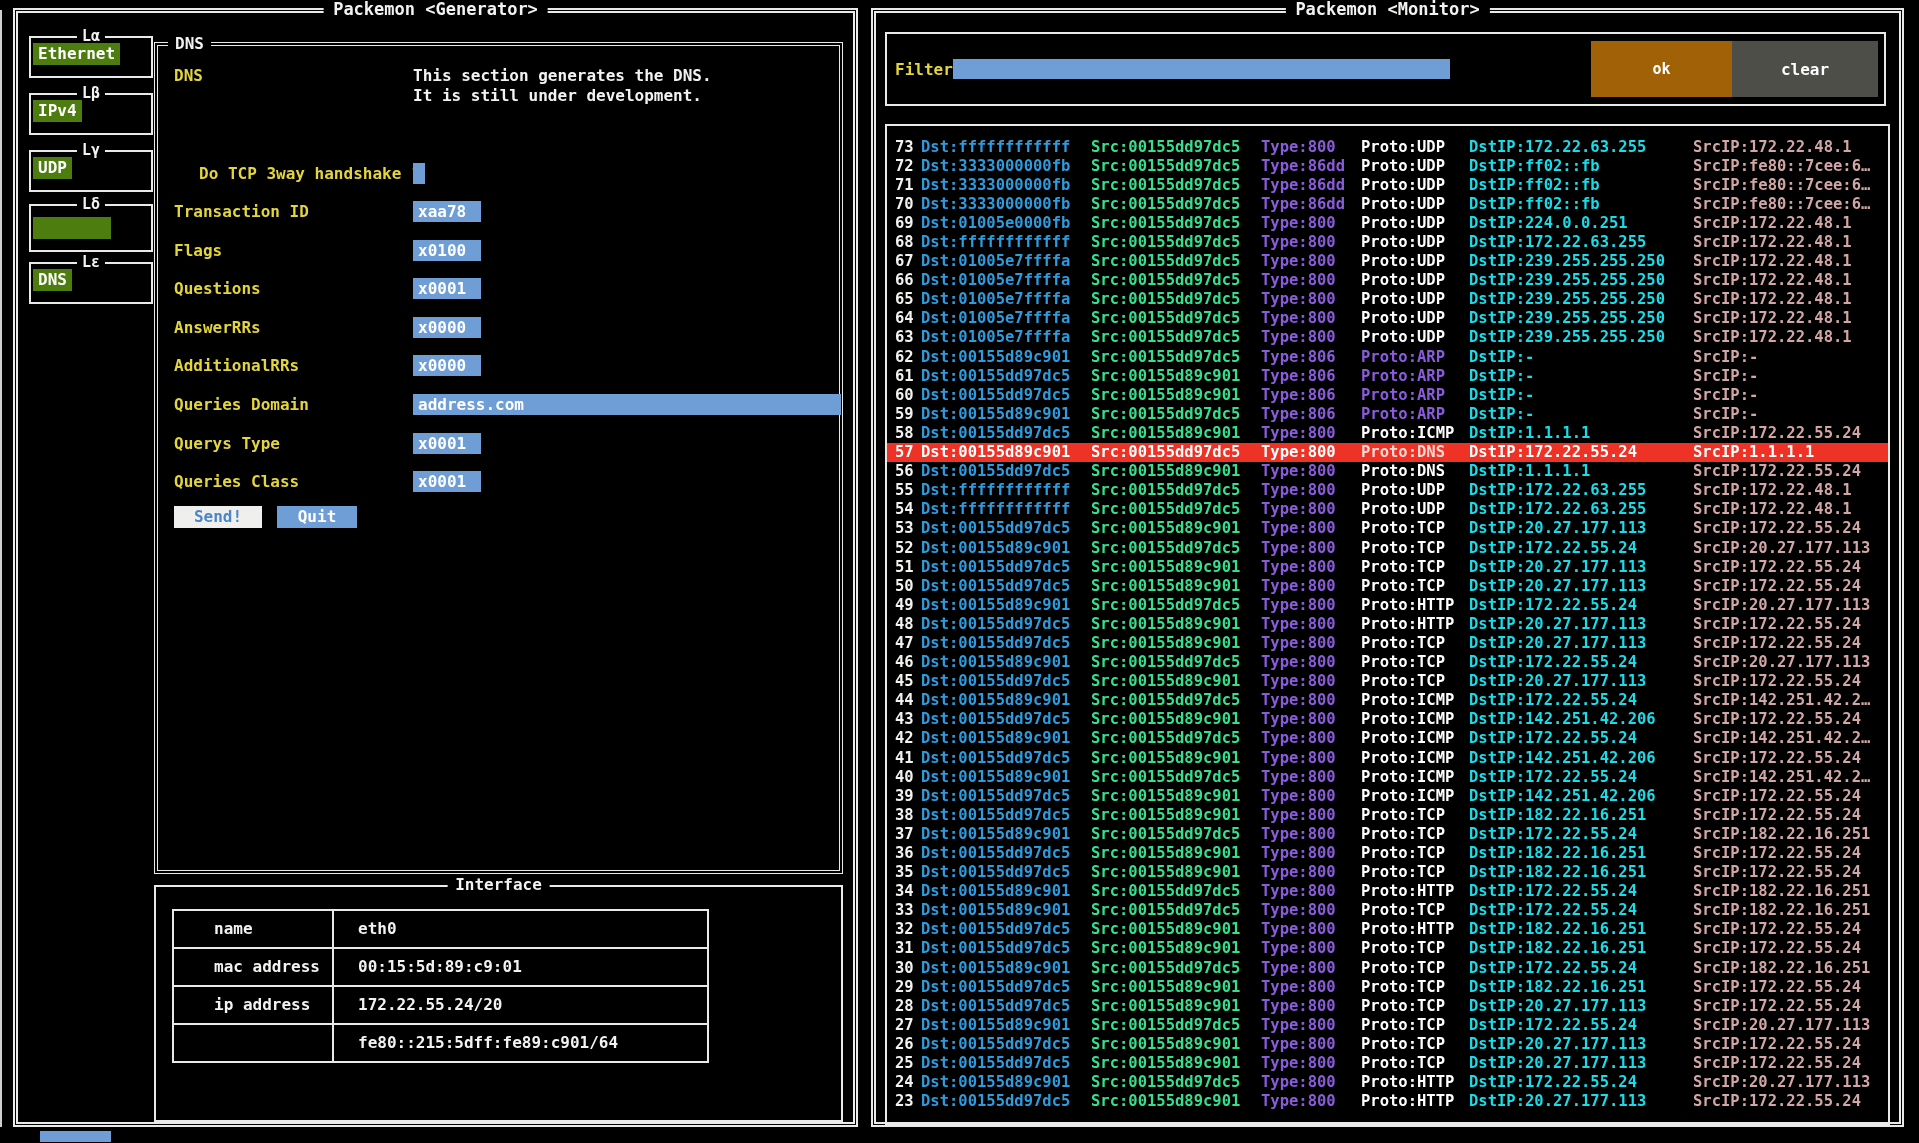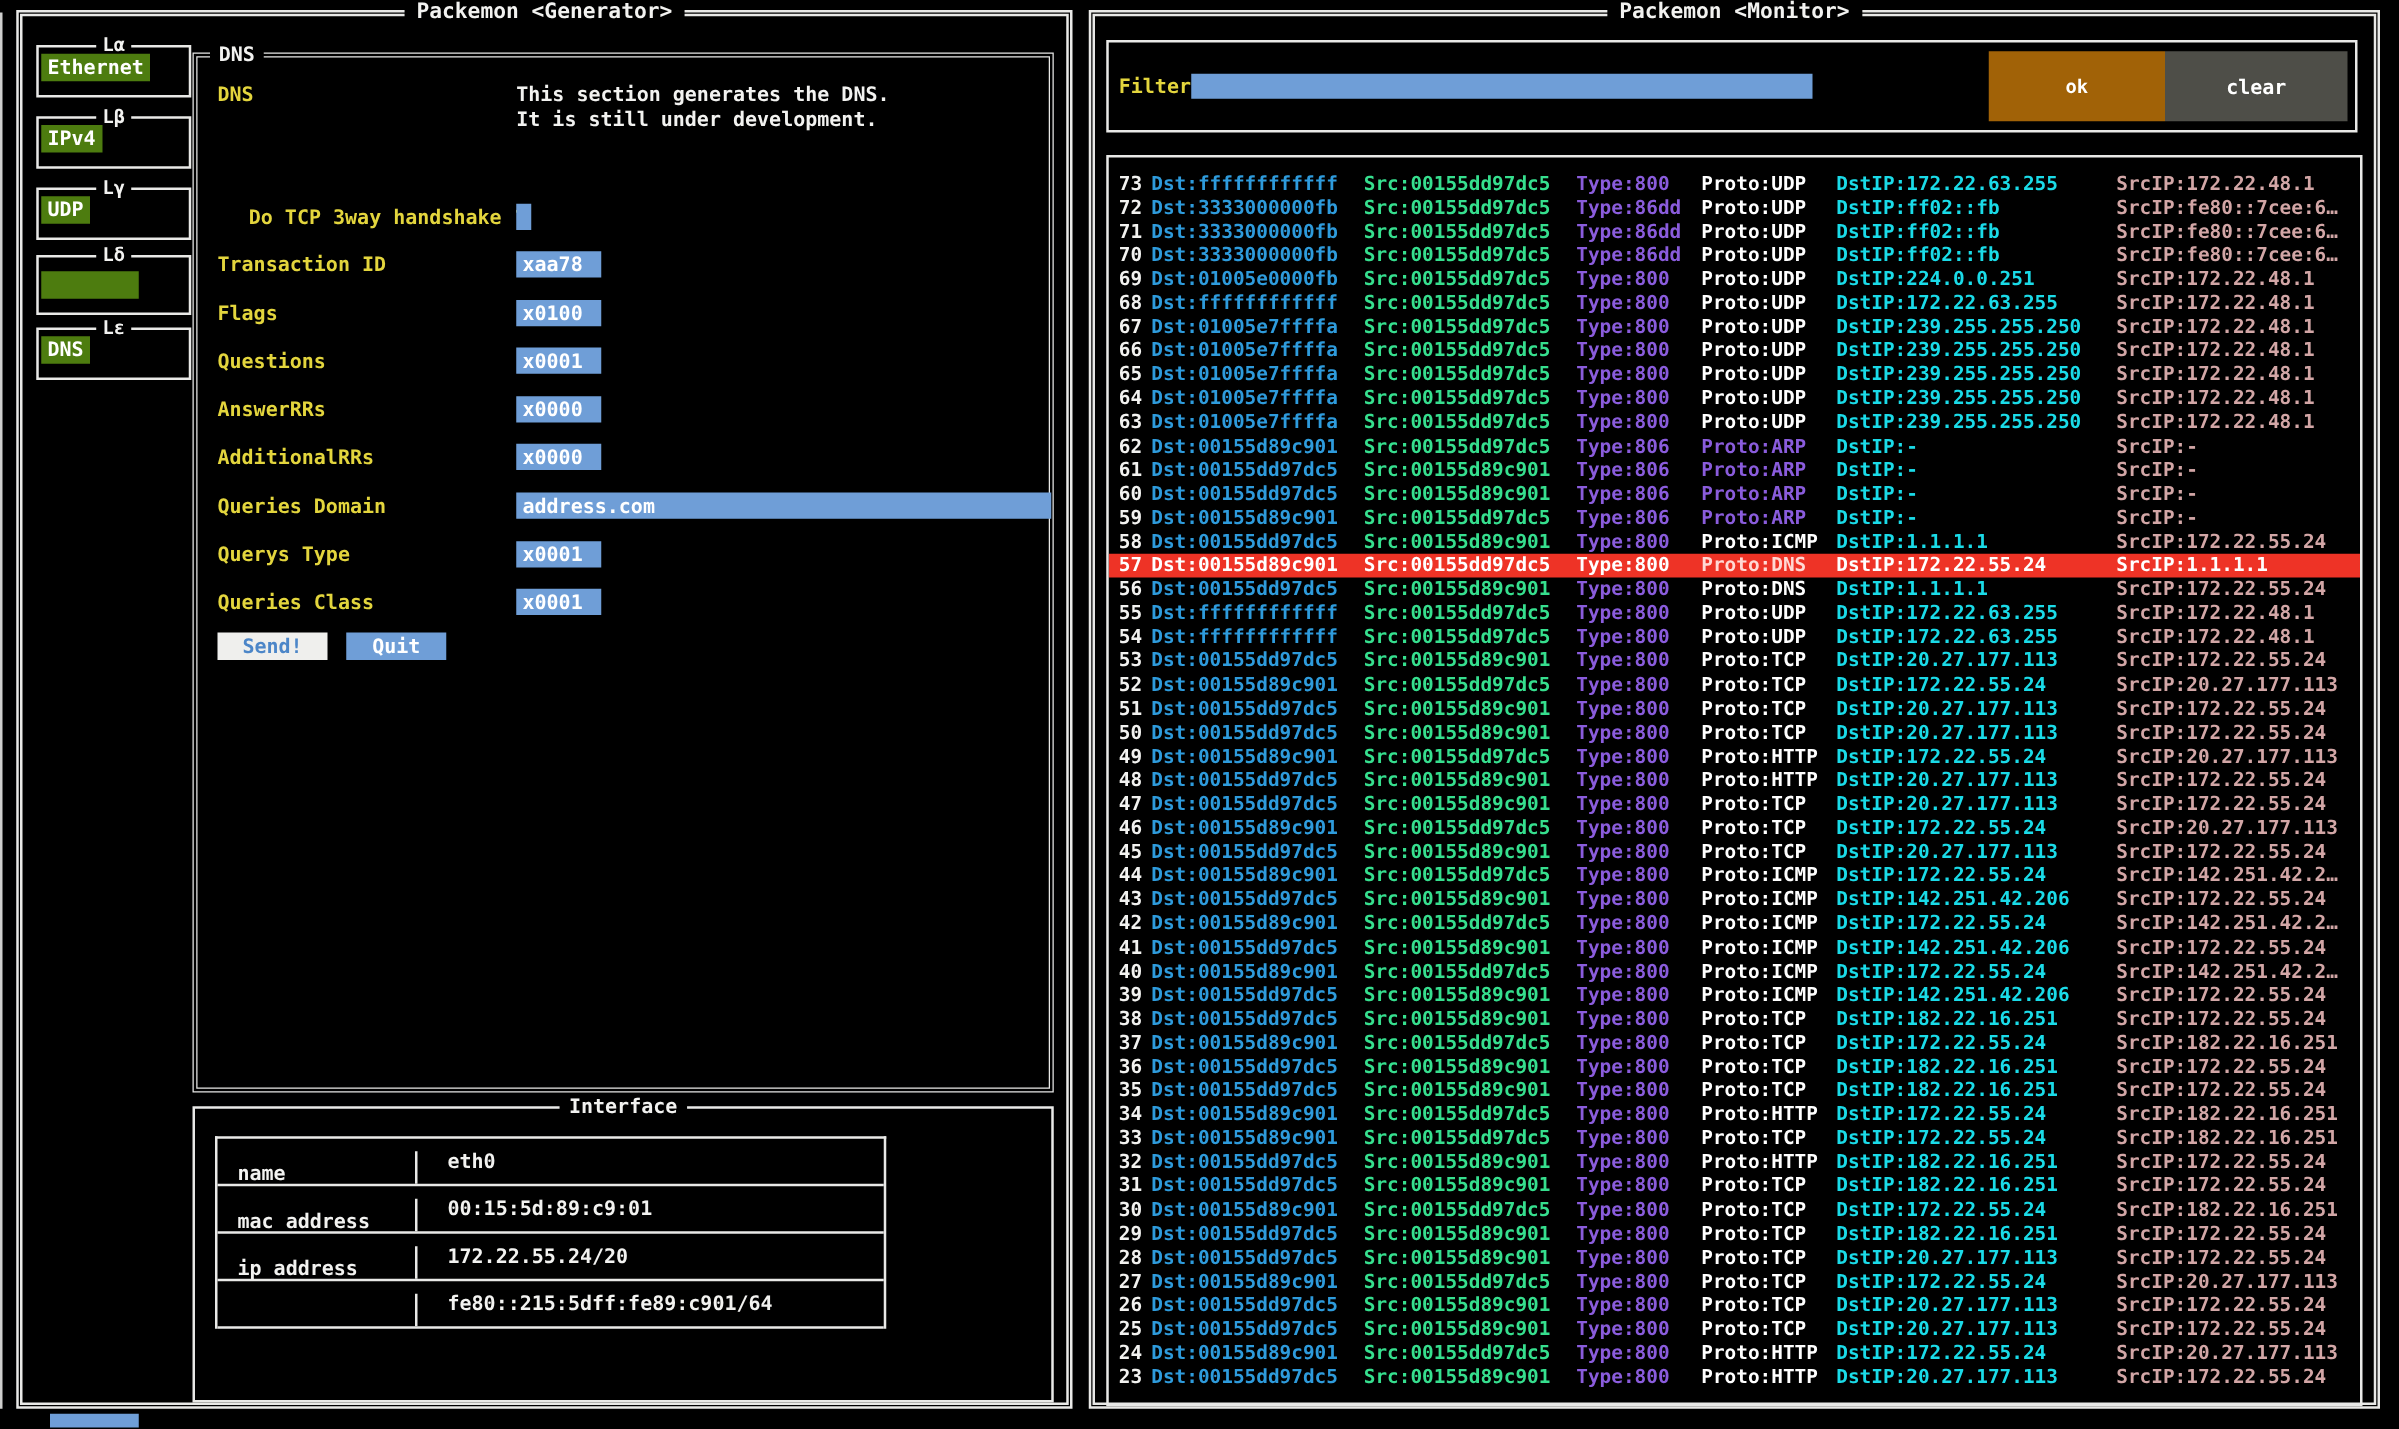--- a/index.html
+++ b/index.html
@@ -40,22 +40,22 @@
   #quit-btn { left:119px; width:80px; background:#6f9ed7; color:#fff; }
 
   
   #iface-box { position:absolute; left:136px; top:872px; width:689px; height:237px;
     border:2px solid #e9e9e7; }
   #iface-box .box-title { position:absolute; top:-12px; left:50%; transform:translateX(-50%);
     background:#000; padding:0 8px; font-size:16px; }
   #iface-table { position:absolute; left:16px; top:22px; width:537px;
     border:2px solid #e9e9e7; border-bottom:none; }
   .iface-row { display:flex; height:38px; border-bottom:2px solid #e9e9e7; }
-  .iface-key { width:160px; border-right:2px solid #e9e9e7; padding-left:16px;
-    line-height:36px; font-size:16px;margin-top:10px; }
+  .iface-key { width:160px; border-right:2px solid #e9e9e7; padding-left:40px;
+    line-height:36px; font-size:16px; }
   .iface-val { flex:1; padding-left:24px; line-height:36px; font-size:16px; }
 
   #corner-cursor { position:absolute; left:40px; top:1131px; width:71px; height:11px; background:#6f9ed7; }
 
   
   #filter-box { position:absolute; left:9px; top:19px; width:1001px; height:74px;
     border:2px solid #e9e9e7; }
   #filter-label { position:absolute; left:8px; top:50%; transform:translateY(-50%); font-size:16px; }
   #filter-input { position:absolute; left:66px; top:25px; width:497px; height:20px; background:#6f9ed7;
     color:#fff; font-size:16px; line-height:20px; }

